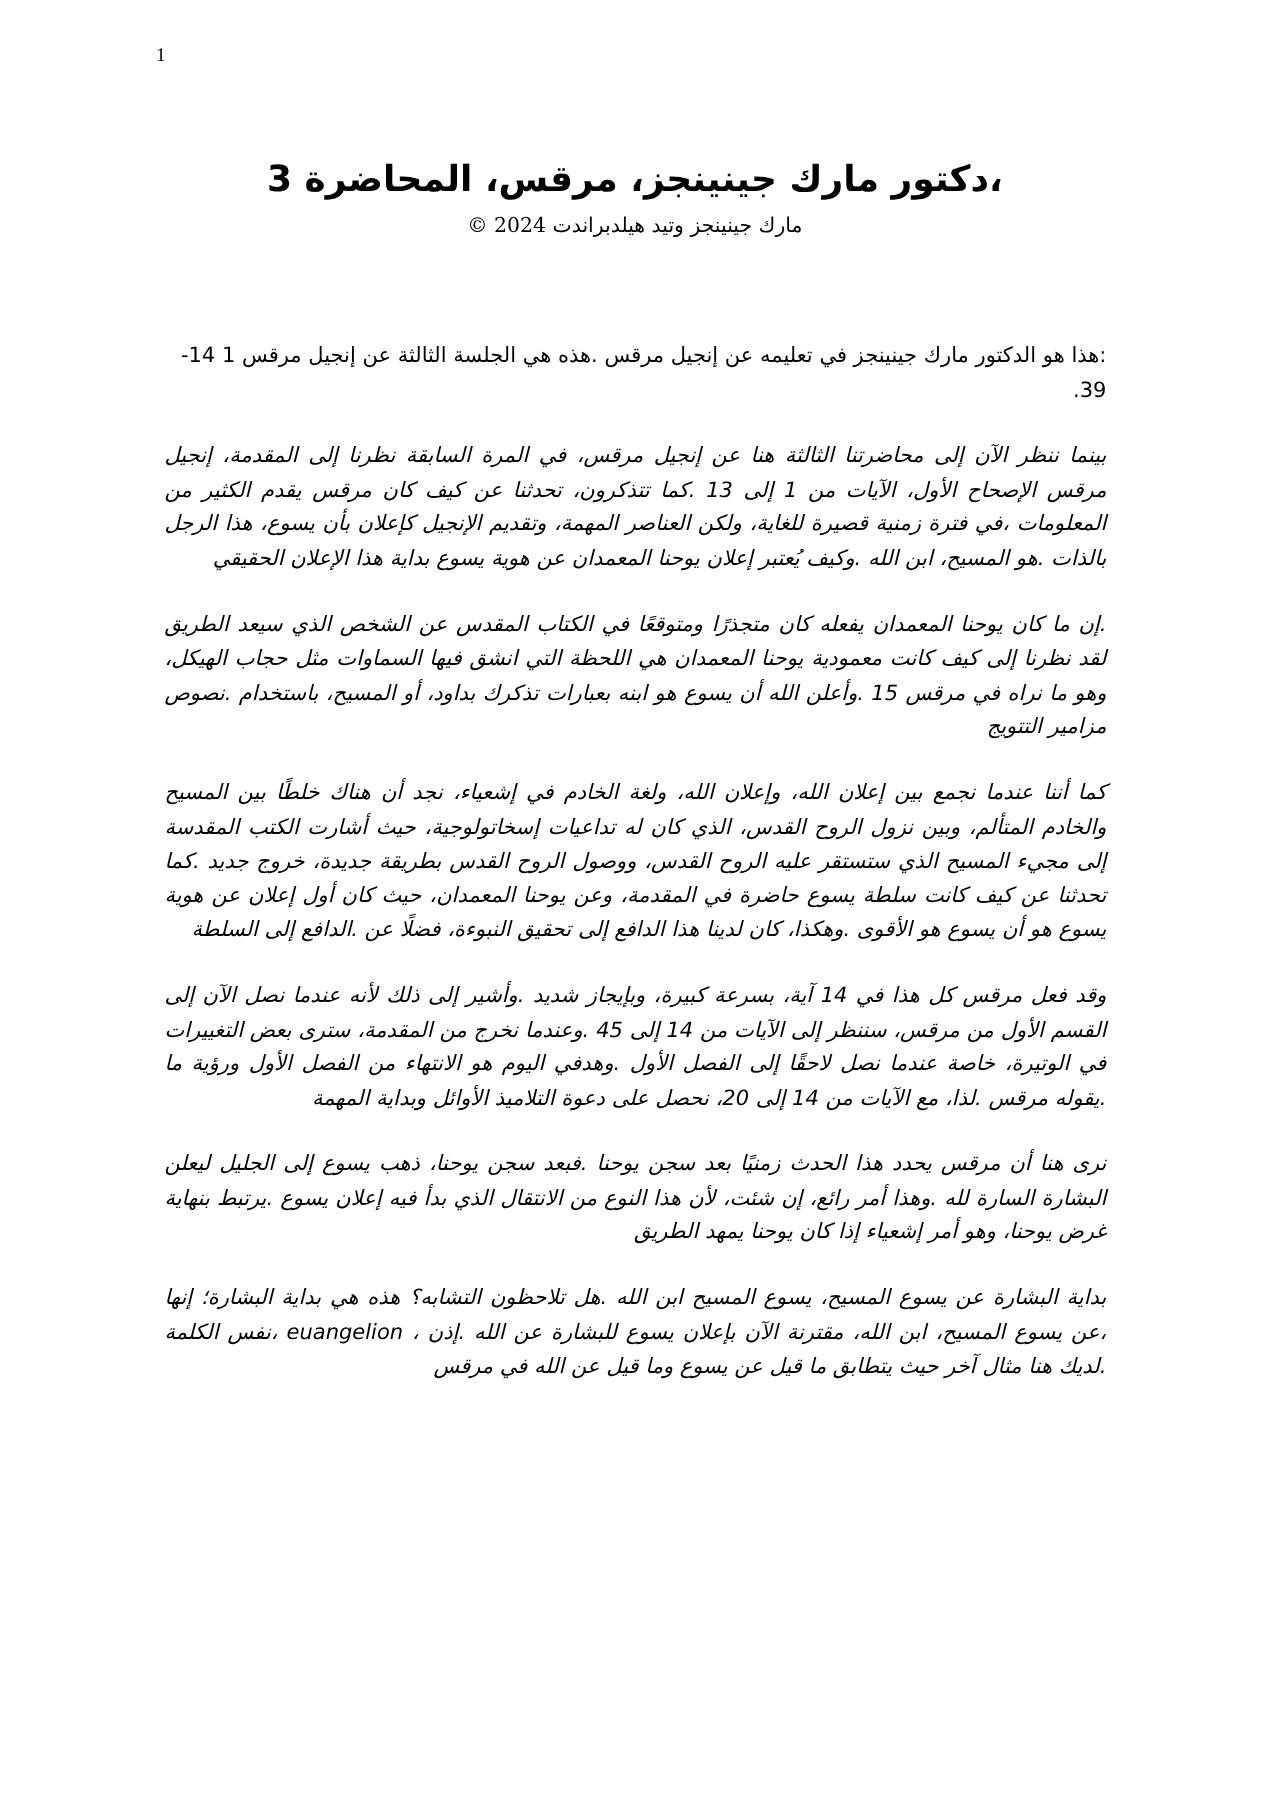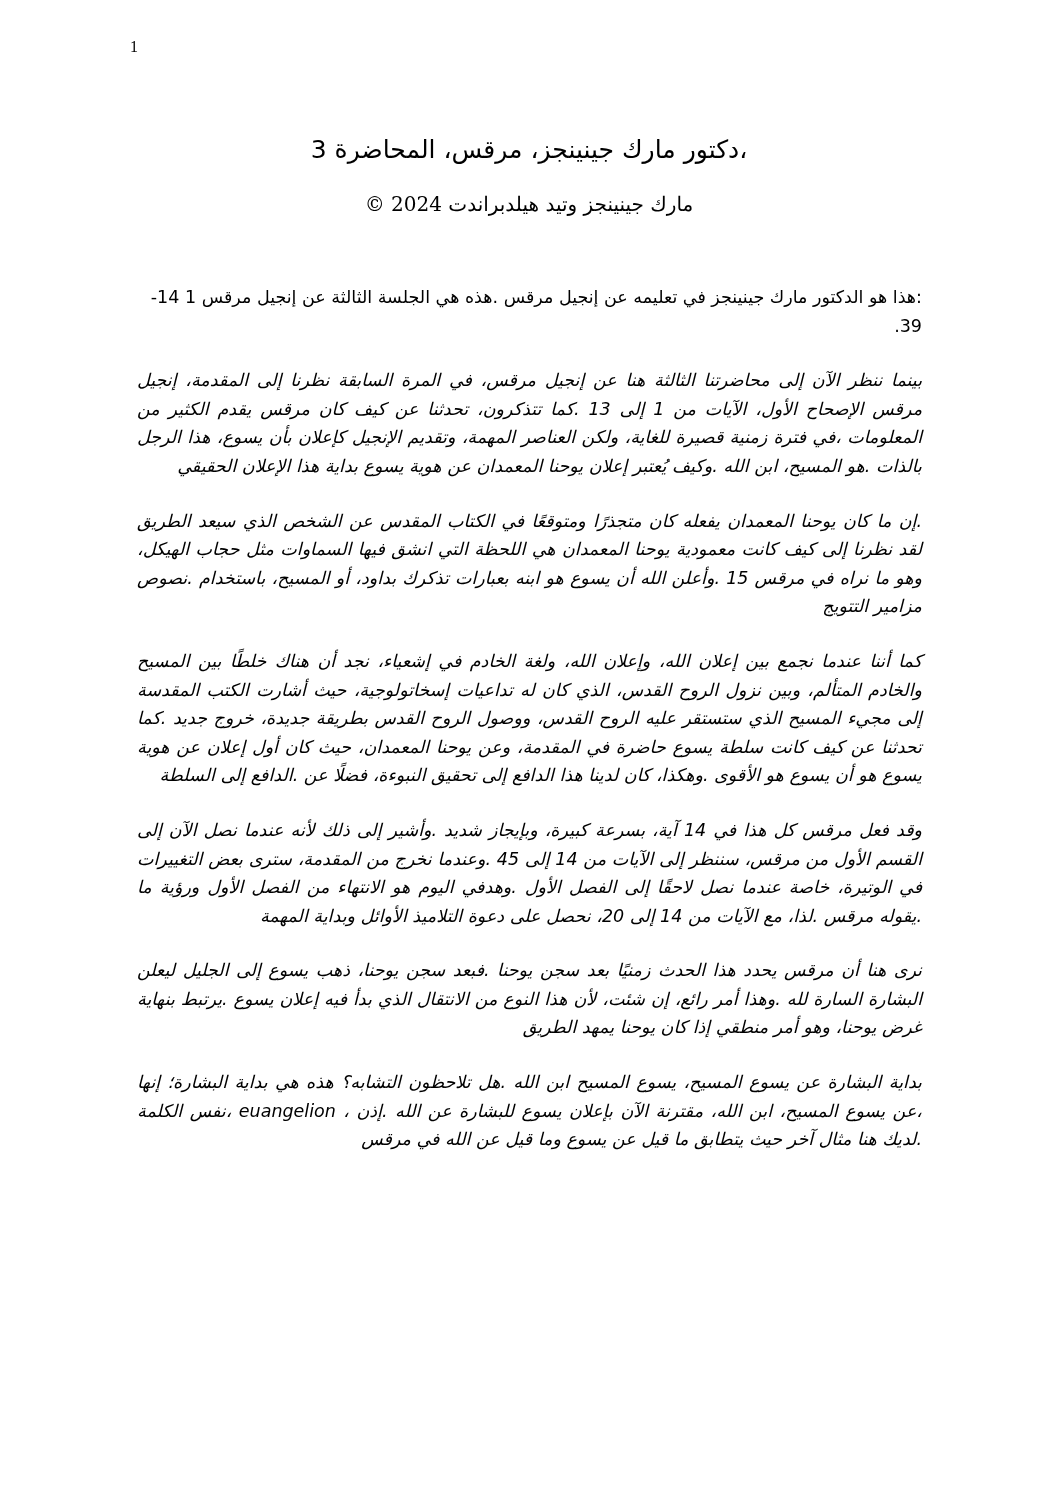--- a/index.html
+++ b/index.html
@@ -24,30 +24,30 @@
     }
     .title-block {
       position: absolute;
       left: 100px;
       width: 858px;
       top: 130px;
       text-align: center;
       direction: rtl;
     }
     .title-line {
-      font-weight: normal;
-      font-size: 25px;
+      font-weight: bold;
+      font-size: 30px;
       line-height: 40px;
       margin: 0;
     }
     .copyright {
       font-family: "DejaVu Serif", serif;
-      font-size: 20px;
+      font-size: 17px;
       line-height: 28px;
-      margin-top: 20px;
+      margin-top: 4px;
     }
     .body-text {
       position: absolute;
       left: 137px;
       width: 785px;
       top: 283px;
       direction: rtl;
       text-align: right;
     }
     .para {
@@ -71,15 +71,15 @@
   <div class="title-line">،دكتور مارك جينينجز، مرقس، المحاضرة 3</div>
   <div class="copyright">مارك جينينجز وتيد هيلدبراندت 2024 ©</div>
 </div>
 
 <div class="body-text">
   <p class="para">:هذا هو الدكتور مارك جينينجز في تعليمه عن إنجيل مرقس .هذه هي الجلسة الثالثة عن إنجيل مرقس 1 14-39.</p>
   <p class="para justify">بينما ننظر الآن إلى محاضرتنا الثالثة هنا عن إنجيل مرقس، في المرة السابقة نظرنا إلى المقدمة، إنجيل مرقس الإصحاح الأول، الآيات من 1 إلى 13 .كما تتذكرون، تحدثنا عن كيف كان مرقس يقدم الكثير من المعلومات ،في فترة زمنية قصيرة للغاية، ولكن العناصر المهمة، وتقديم الإنجيل كإعلان بأن يسوع، هذا الرجل بالذات .هو المسيح، ابن الله .وكيف يُعتبر إعلان يوحنا المعمدان عن هوية يسوع بداية هذا الإعلان الحقيقي</p>
   <p class="para justify">.إن ما كان يوحنا المعمدان يفعله كان متجذرًا ومتوقعًا في الكتاب المقدس عن الشخص الذي سيعد الطريق لقد نظرنا إلى كيف كانت معمودية يوحنا المعمدان هي اللحظة التي انشق فيها السماوات مثل حجاب الهيكل، وهو ما نراه في مرقس 15 .وأعلن الله أن يسوع هو ابنه بعبارات تذكرك بداود، أو المسيح، باستخدام .نصوص مزامير التتويج</p>
   <p class="para justify">كما أننا عندما نجمع بين إعلان الله، وإعلان الله، ولغة الخادم في إشعياء، نجد أن هناك خلطًا بين المسيح والخادم المتألم، وبين نزول الروح القدس، الذي كان له تداعيات إسخاتولوجية، حيث أشارت الكتب المقدسة إلى مجيء المسيح الذي ستستقر عليه الروح القدس، ووصول الروح القدس بطريقة جديدة، خروج جديد .كما تحدثنا عن كيف كانت سلطة يسوع حاضرة في المقدمة، وعن يوحنا المعمدان، حيث كان أول إعلان عن هوية يسوع هو أن يسوع هو الأقوى .وهكذا، كان لدينا هذا الدافع إلى تحقيق النبوءة، فضلًا عن .الدافع إلى السلطة</p>
   <p class="para justify">وقد فعل مرقس كل هذا في 14 آية، بسرعة كبيرة، وبإيجاز شديد .وأشير إلى ذلك لأنه عندما نصل الآن إلى القسم الأول من مرقس، سننظر إلى الآيات من 14 إلى 45 .وعندما نخرج من المقدمة، سترى بعض التغييرات في الوتيرة، خاصة عندما نصل لاحقًا إلى الفصل الأول .وهدفي اليوم هو الانتهاء من الفصل الأول ورؤية ما .يقوله مرقس .لذا، مع الآيات من 14 إلى 20، نحصل على دعوة التلاميذ الأوائل وبداية المهمة</p>
-  <p class="para justify">نرى هنا أن مرقس يحدد هذا الحدث زمنيًا بعد سجن يوحنا .فبعد سجن يوحنا، ذهب يسوع إلى الجليل ليعلن البشارة السارة لله .وهذا أمر رائع، إن شئت، لأن هذا النوع من الانتقال الذي بدأ فيه إعلان يسوع .يرتبط بنهاية غرض يوحنا، وهو أمر منطقي إذا كان يوحنا يمهد الطريق</p>
+  <p class="para justify">نرى هنا أن مرقس يحدد هذا الحدث زمنيًا بعد سجن يوحنا .فبعد سجن يوحنا، ذهب يسوع إلى الجليل ليعلن البشارة السارة لله .وهذا أمر رائع، إن شئت، لأن هذا النوع من الانتقال الذي بدأ فيه إعلان يسوع .يرتبط بنهاية غرض يوحنا، وهو أمر إشعياء إذا كان يوحنا يمهد الطريق</p>
   <p class="para justify">بداية البشارة عن يسوع المسيح، يسوع المسيح ابن الله .هل تلاحظون التشابه؟ هذه هي بداية البشارة؛ إنها ،عن يسوع المسيح، ابن الله، مقترنة الآن بإعلان يسوع للبشارة عن الله .إذن ، euangelion ،نفس الكلمة .لديك هنا مثال آخر حيث يتطابق ما قيل عن يسوع وما قيل عن الله في مرقس</p>
 </div>
 
 </body></html>

